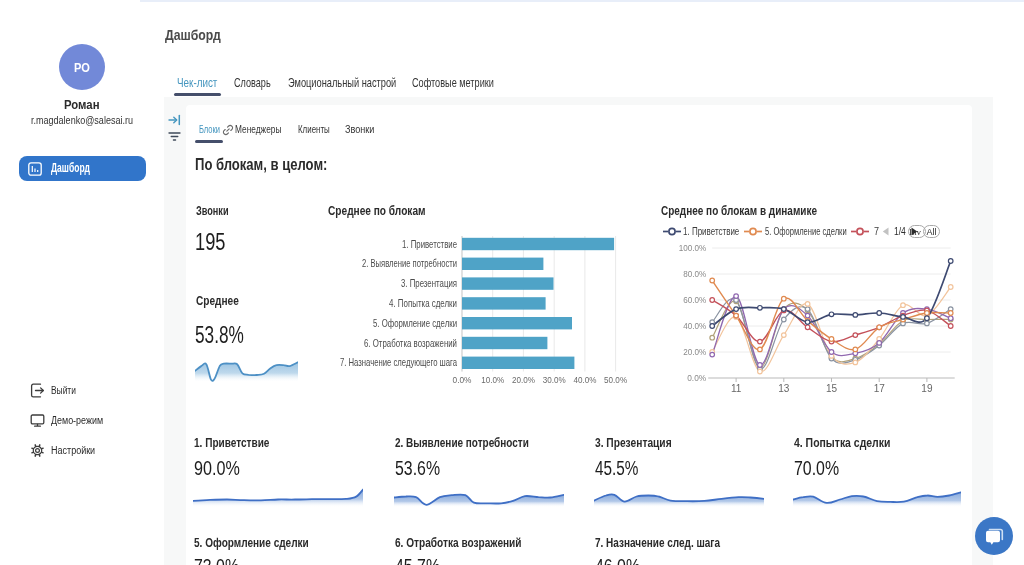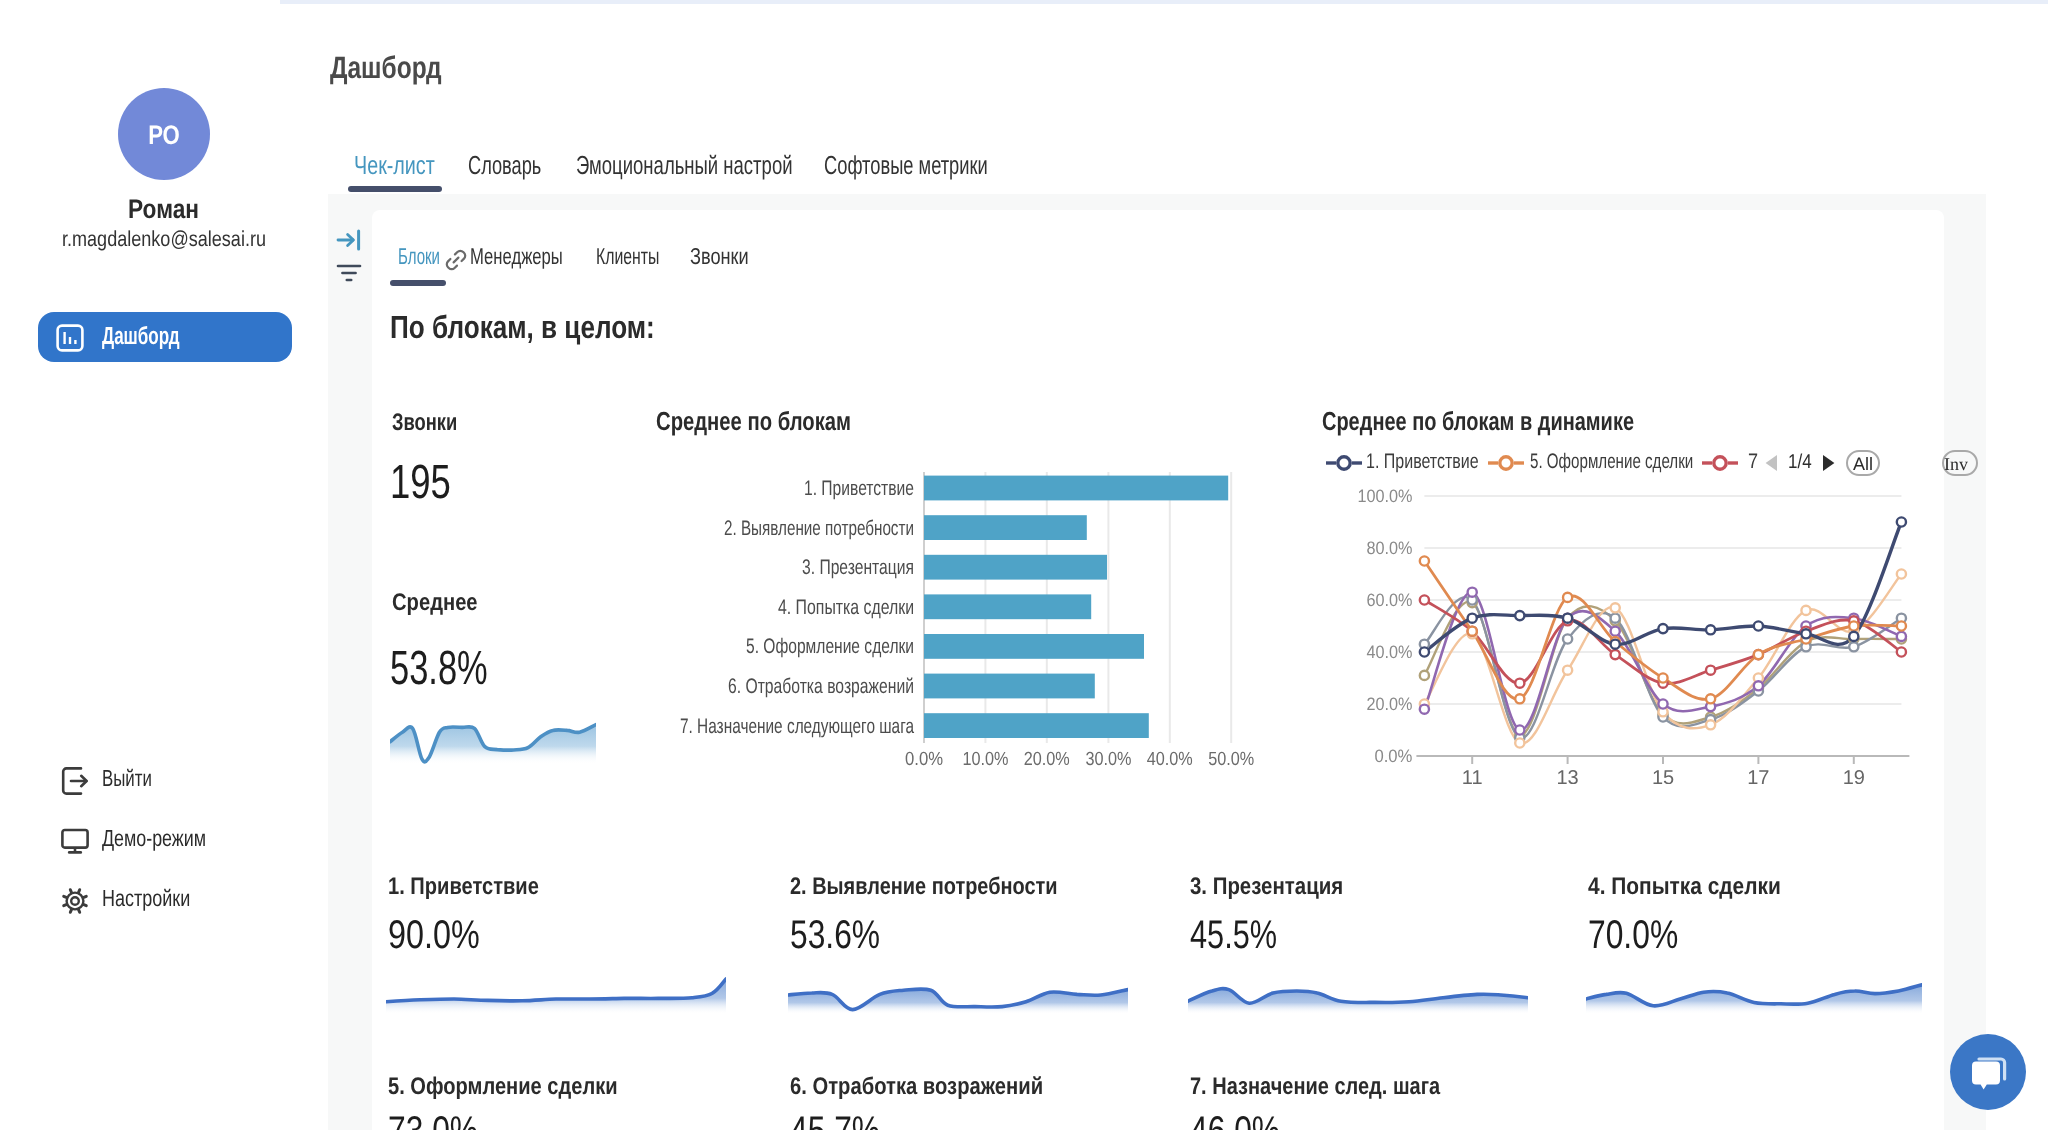--- a/index.html
+++ b/index.html
@@ -160,21 +160,21 @@
       <path d="M6.5 0.5 L0.8 4.5 L6.5 8.5 Z" fill="#c2c2c2"></path>
     </svg>
   </div>
 <div class="abs" style="left:893.8px;top:225.5px;font-size:10px;font-weight:normal;color:#2c2c2c;white-space:nowrap;transform:scaleX(0.850);transform-origin:0 0;">1/4</div>
 <div class="abs" style="left:910.5px;top:226.5px;">
     <svg width="7" height="9" viewBox="0 0 7 9">
       <path d="M0.5 0.5 L6.2 4.5 L0.5 8.5 Z" fill="#2c2c2c"></path>
     </svg>
   </div>
 <div class="abs" style="left:922.8px;top:224.5px;width:17.5px;height:13px;border:1px solid #a9a9a9;border-radius:8px;font-size:9px;color:#2c2c2c;text-align:center;line-height:12px;">All</div>
-<div class="abs" style="left:971px;top:224.5px;width:18px;height:13px;border:1px solid #a9a9a9;border-radius:8px;font-size:9px;color:#2c2c2c;text-align:left;line-height:12px;font-family:Liberation Serif, serif;">Inv</div>
+<div class="abs" style="left:908px;top:224.5px;width:18px;height:13px;border:1px solid #a9a9a9;border-radius:8px;font-size:9px;color:#2c2c2c;text-align:left;line-height:12px;font-family:Liberation Serif, serif;">Inv</div>
 <div class="abs" style="left:655px;top:240px;">
     <svg width="330" height="152" viewBox="0 0 330 152" font-family="Liberation Sans, sans-serif">
       <text x="51.2" y="141.0" text-anchor="end" font-size="9" fill="#8a8a8a" textLength="19" lengthAdjust="spacingAndGlyphs">0.0%</text>
       <line x1="57.2" y1="112.0" x2="295.7" y2="112.0" stroke="#ececec" stroke-width="1"></line>
       <text x="51.2" y="115.0" text-anchor="end" font-size="9" fill="#8a8a8a" textLength="23" lengthAdjust="spacingAndGlyphs">20.0%</text>
       <line x1="57.2" y1="86.0" x2="295.7" y2="86.0" stroke="#ececec" stroke-width="1"></line>
       <text x="51.2" y="89.0" text-anchor="end" font-size="9" fill="#8a8a8a" textLength="23" lengthAdjust="spacingAndGlyphs">40.0%</text>
       <line x1="57.2" y1="60.0" x2="295.7" y2="60.0" stroke="#ececec" stroke-width="1"></line>
       <text x="51.2" y="63.0" text-anchor="end" font-size="9" fill="#8a8a8a" textLength="23" lengthAdjust="spacingAndGlyphs">60.0%</text>
       <line x1="57.2" y1="34.0" x2="295.7" y2="34.0" stroke="#ececec" stroke-width="1"></line>

